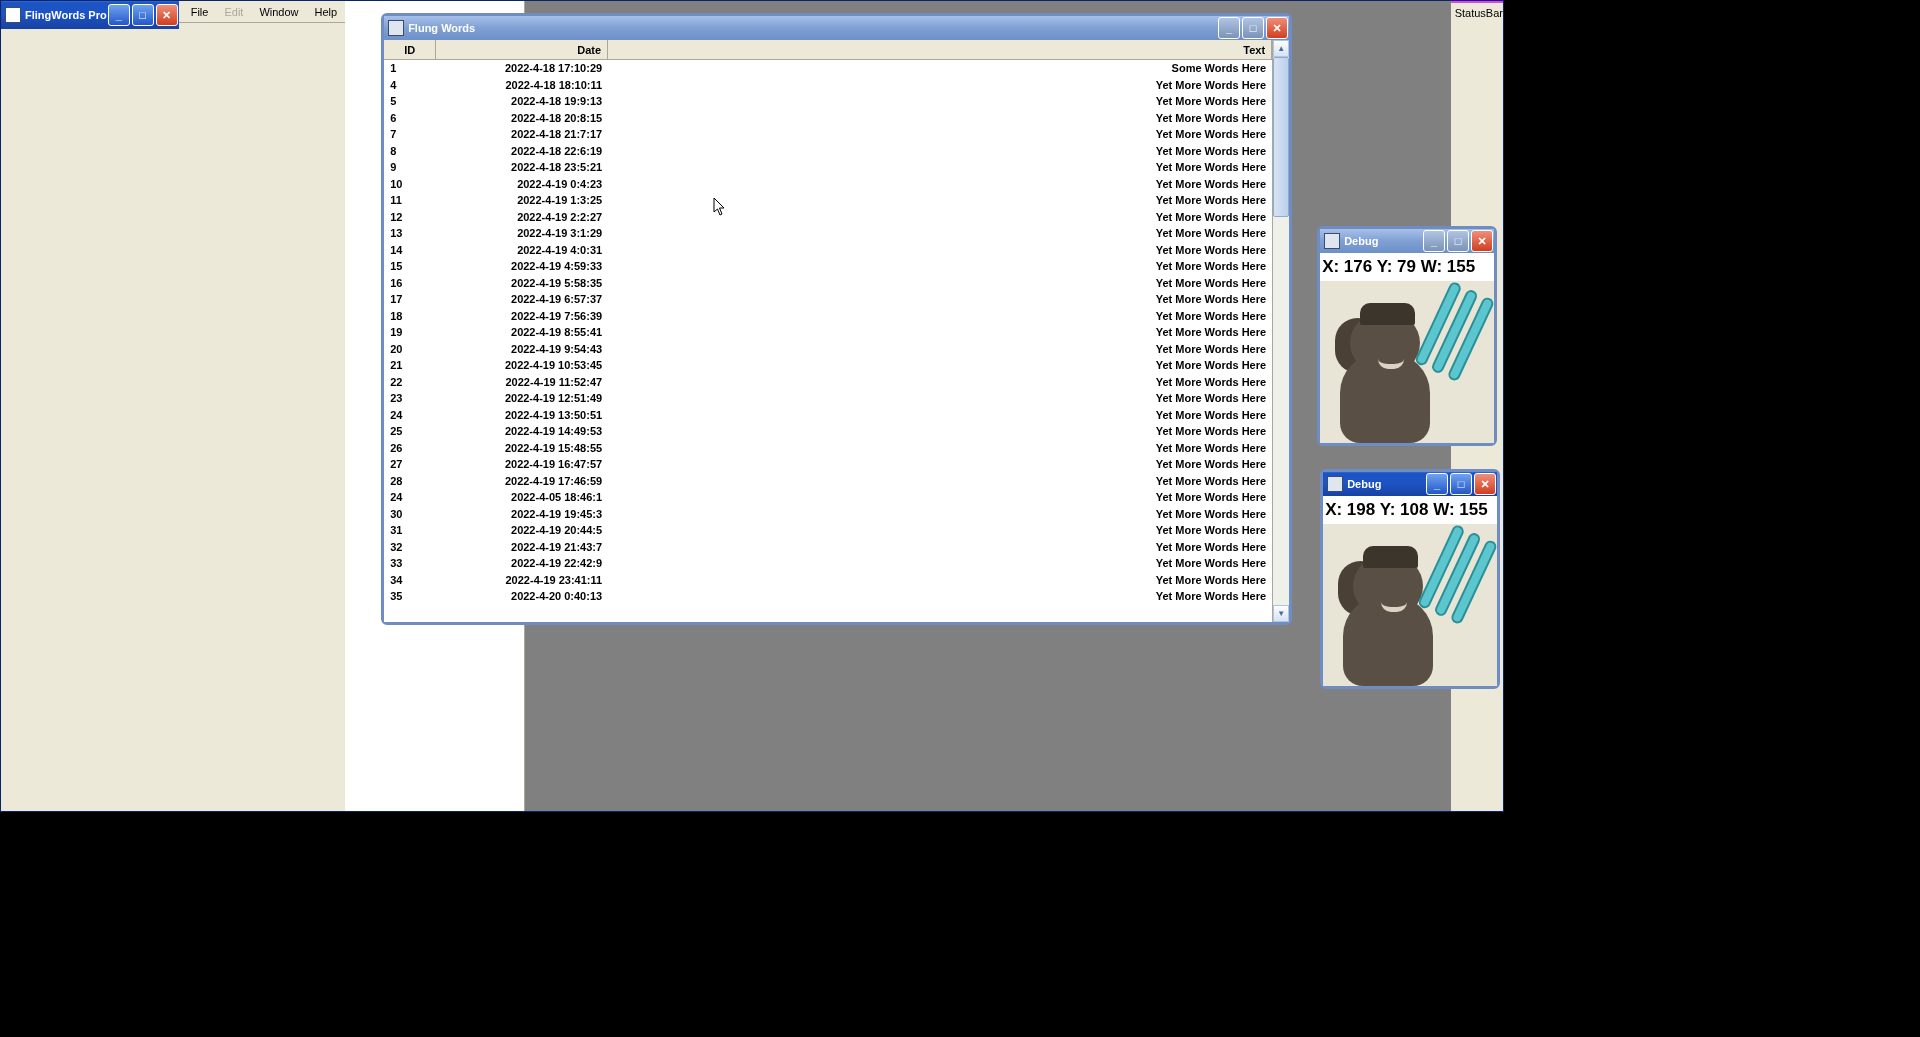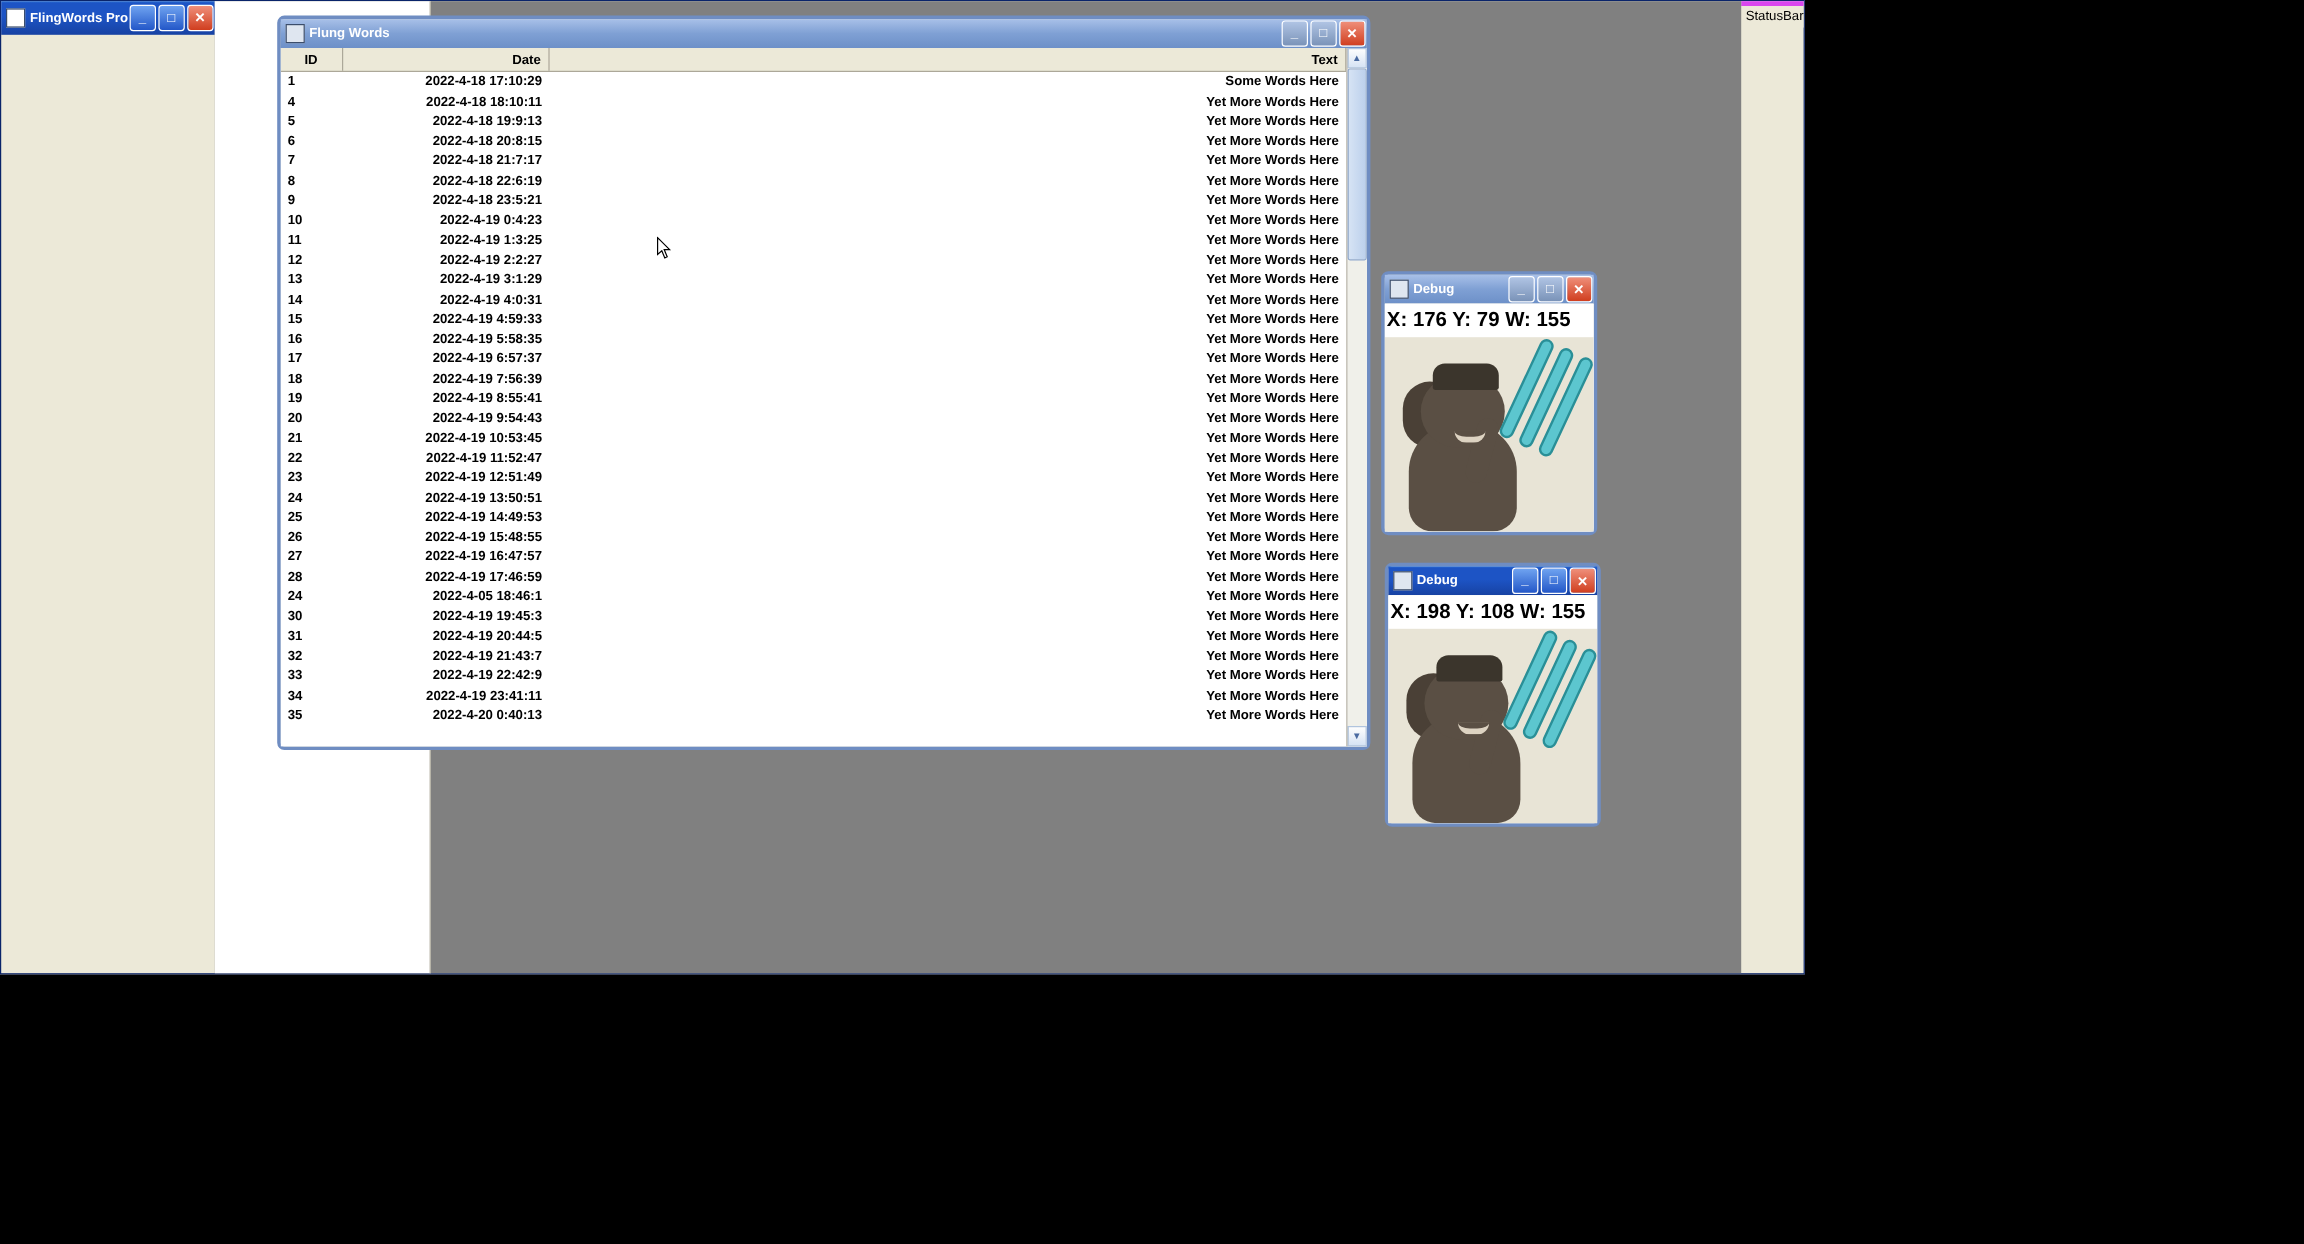--- a/index.html
+++ b/index.html
@@ -87,21 +87,21 @@
   border: 1px solid #fff; border-radius: 3px;
   display: flex; align-items: center; justify-content: center;
   color: #fff; font-weight: bold; font-size: 12px;
   background: linear-gradient(to bottom,#6fa3f0,#2357c8);
 }
 .subbtn.close { background: linear-gradient(to bottom,#ef8f7a,#d03e1f); }
 .subbtn.disabled { background: linear-gradient(to bottom,#b0c4e4,#7a93b8); }
 
 
 .flung {
-  left: 52px; top: 12px; width: 911px; height: 612px;
+  left: 36px; top: 12px; width: 911px; height: 612px;
 }
 .gridwrap {
   background: #fff;
   height: calc(100% - 24px);
   display: flex;
   font-weight: bold;
 }
 .grid {
   flex: 1;
   overflow: hidden;
@@ -216,21 +216,21 @@
 .trombone .tube1, .trombone .tube2, .trombone .tube3 {
   position: absolute; width: 12px; background: #5cc6cf; border: 2px solid #2a8f97; border-radius: 6px;
 }
 .trombone .tube1 { left: 10px; top: 0; height: 90px; }
 .trombone .tube2 { left: 28px; top: 0; height: 90px; }
 .trombone .tube3 { left: 46px; top: 0; height: 90px; }
 
 .statusbar {
   height: 22px;
   background: #ece9d8;
-  border-top: 4px solid #d946ef;
+  border-top: 2px solid #d946ef;
   display: flex; align-items: center; padding-left: 4px;
   color: #000;
 }
 
 .cursor {
   position: absolute;
   left: 368px; top: 196px;
   width: 14px; height: 20px;
   pointer-events: none;
   z-index: 999;
@@ -250,20 +250,26 @@
         <span>_</span>
       </div>
     <div class="sysbtn">
         <span>□</span>
       </div>
     <div class="sysbtn close">
         <span>✕</span>
       </div>
   </div>
 
+  <div class="menubar">
+    <div class="menuitem">File</div>
+    <div class="menuitem disabled">Edit</div>
+    <div class="menuitem">Window</div>
+    <div class="menuitem">Help</div>
+  </div>
 
   <div class="workspace">
     <div class="leftpanel"></div>
 
     <div class="subwin flung">
       <div class="subtitlebar">
         <div class="subicon"></div>
         <span>Flung Words</span>
         <div class="spacer"></div>
         <div class="subbtn disabled">

